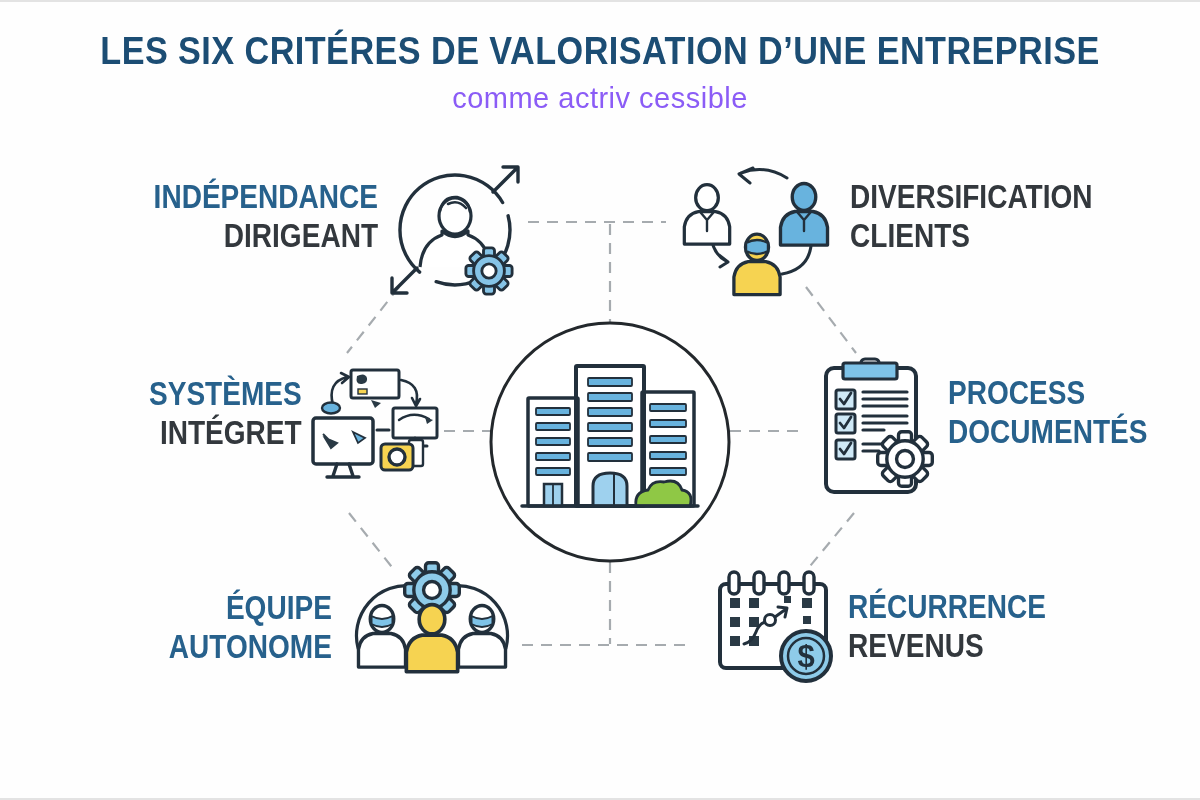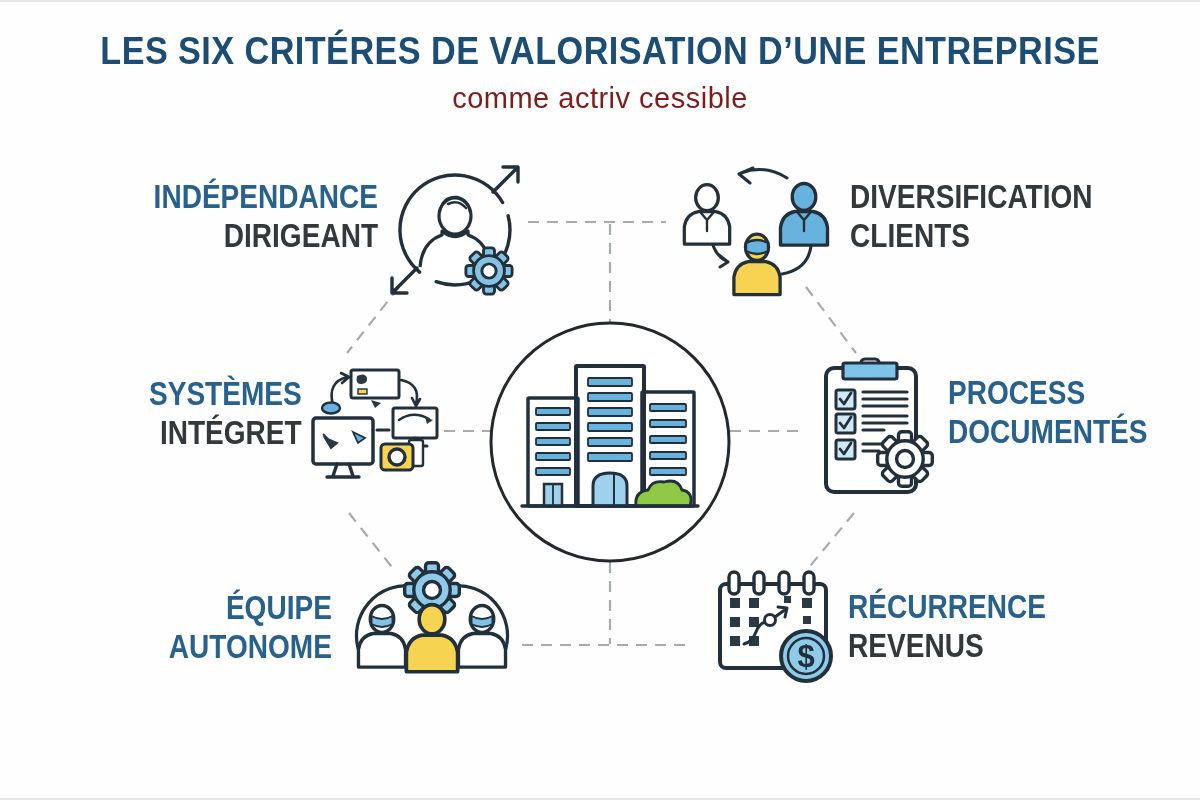--- a/index.html
+++ b/index.html
@@ -9,21 +9,21 @@
   }
   .edge{position:absolute;left:0;width:1200px;height:2px;background:#e3e3e3;}
   .edge.top{top:0;} .edge.bottom{bottom:0;}
   .title{
     position:absolute;top:30px;left:0;width:1200px;text-align:center;
     font-size:38px;font-weight:700;color:#1c4d74;letter-spacing:.5px;
     transform:scaleX(.9);transform-origin:center top;white-space:nowrap;
   }
   .subtitle{
     position:absolute;top:82px;left:0;width:1200px;text-align:center;
-    font-size:29px;font-weight:400;color:#7f1d1d;letter-spacing:.5px;
+    font-size:29px;font-weight:400;color:#8b5cf6;letter-spacing:.5px;
   }
   .label{
     position:absolute;font-size:33px;font-weight:700;line-height:39px;
     white-space:nowrap;transform:scaleX(.85);
   }
   .label.r{text-align:right;transform-origin:right top;}
   .label.l{text-align:left;transform-origin:left top;}
   .label span{display:block;}
   .blue{color:#27618c;}
   .dark{color:#33383d;}

